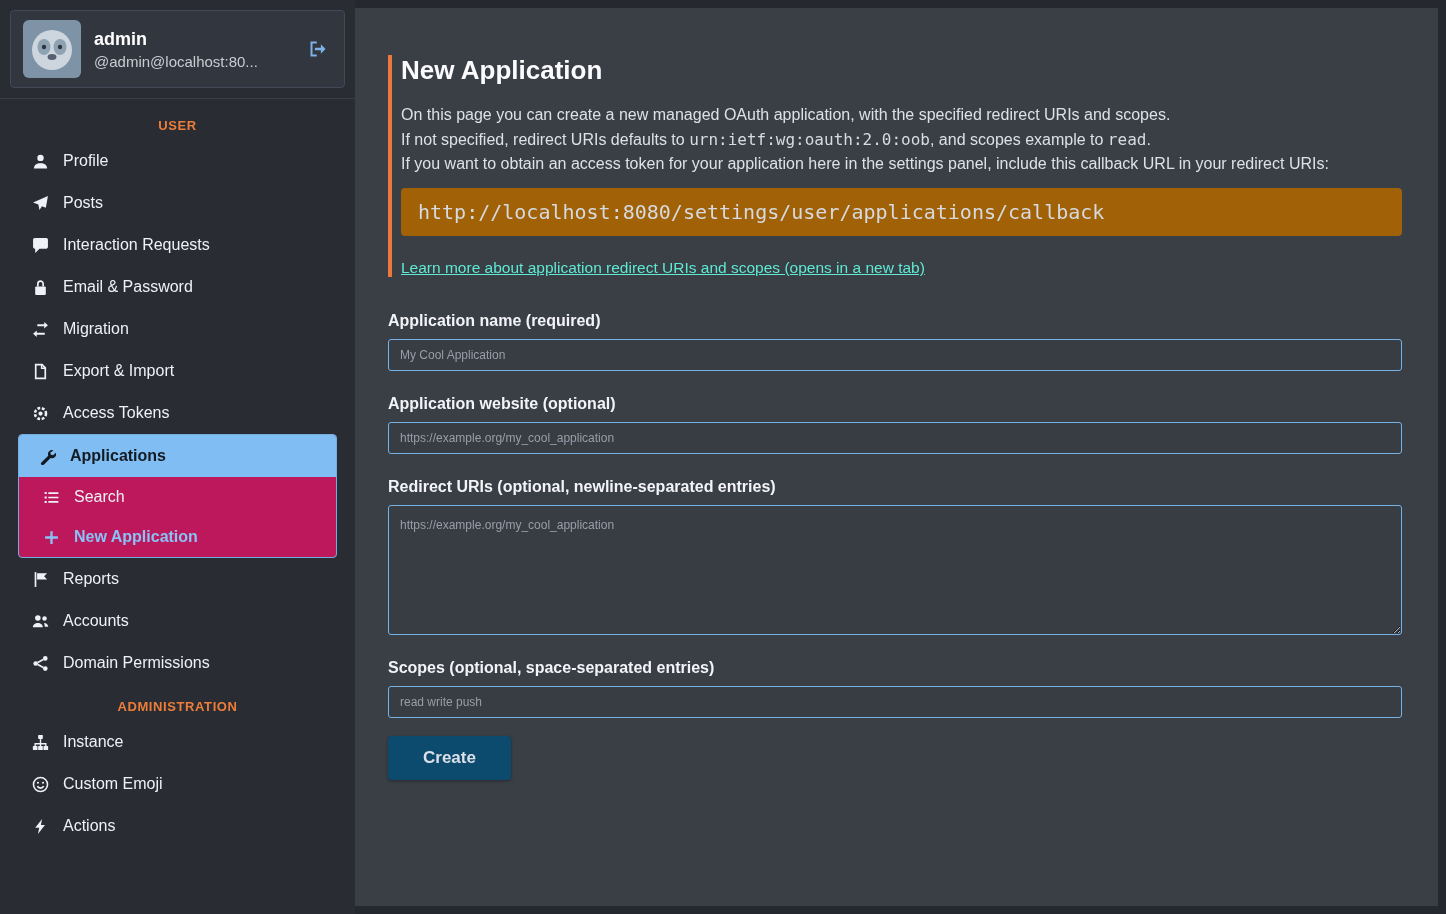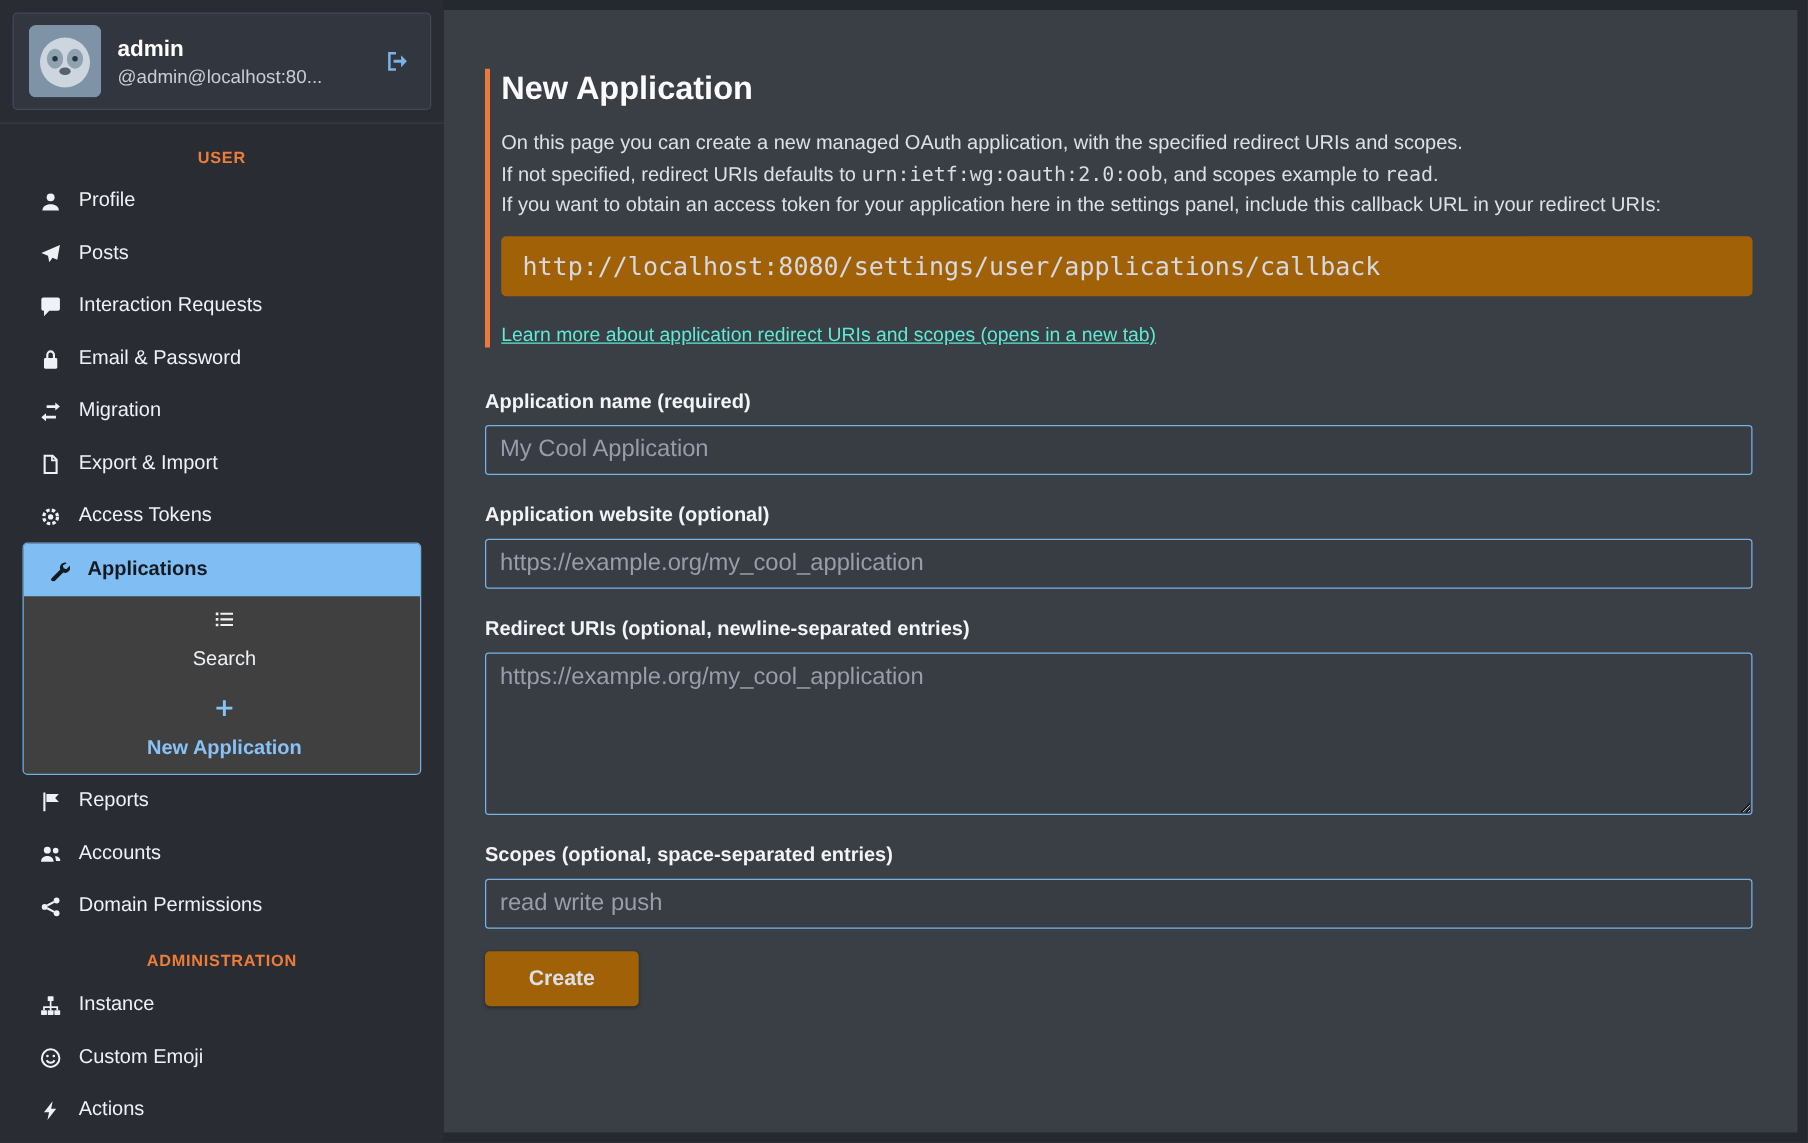--- a/index.html
+++ b/index.html
@@ -40,27 +40,27 @@
     display: flex; align-items: center; gap: 14px;
     padding: 11px 20px 11px 32px;
     font-size: 16px; line-height: 20px; color: #eef1f5; cursor: pointer;
   }
   .nav-item .icon { width: 17px; height: 17px; flex-shrink: 0; display: inline-flex; }
   .nav-item .icon svg { width: 17px; height: 17px; }
 
   .nav-group {
     margin: 0 18px;
     border: 1px solid #70aede; border-radius: 4px;
-    background: #404040; overflow: hidden;
+    background: #be185d; overflow: hidden;
   }
   .nav-group .group-header {
     background: #7fbdf3; color: #141a22; font-weight: bold;
     padding-left: 20px;
   }
-  .nav-group .sub-item { padding: 10px 20px 10px 24px; flex-direction: column; }
+  .nav-group .sub-item { padding: 10px 20px 10px 24px; }
   .nav-group .sub-item.sub-active { color: #88c2f6; font-weight: bold; }
 
   
   .main { flex: 1; padding: 8px 8px 8px 0; background: #25282e; min-width: 0; }
   .panel {
     width: 100%; height: 100%;
     background: #3a3e45;
     padding: 47px 36px 0 33px;
     overflow: hidden;
   }
@@ -77,29 +77,29 @@
   .learn-more { color: #5eead4; font-size: 15.5px; text-decoration: underline; cursor: pointer; }
 
   .form-field { margin-bottom: 24px; }
   .form-field label {
     display: block; font-weight: bold; font-size: 16px;
     color: #f2f4f7; margin-bottom: 9px;
   }
   .form-field input, .form-field textarea {
     width: 100%; background: #383c43;
     border: 1px solid #76b2e6; border-radius: 3px;
-    padding: 8px 11px; font-size: 19px; color: #e3e6eb;
+    padding: 8px 11px; font-size: 12px; color: #e3e6eb;
     font-family: "Liberation Sans", sans-serif;
     outline: none; display: block;
   }
   .form-field textarea { height: 130px; resize: vertical; line-height: 22px; }
   ::placeholder { color: #989ea9; opacity: 1; }
   .create-btn {
     margin-top: -6px;
-    background: #a16207; color: #dbe0e8;
+    background: #0c4a6e; color: #dbe0e8;
     font-family: "Liberation Sans", sans-serif;
     font-weight: bold; font-size: 17px;
     border: none; border-radius: 4px;
     padding: 12px 35px; cursor: pointer;
     box-shadow: 0 1px 3px rgba(0,0,0,0.35);
   }
 </style>
 </head>
 <body>
 

